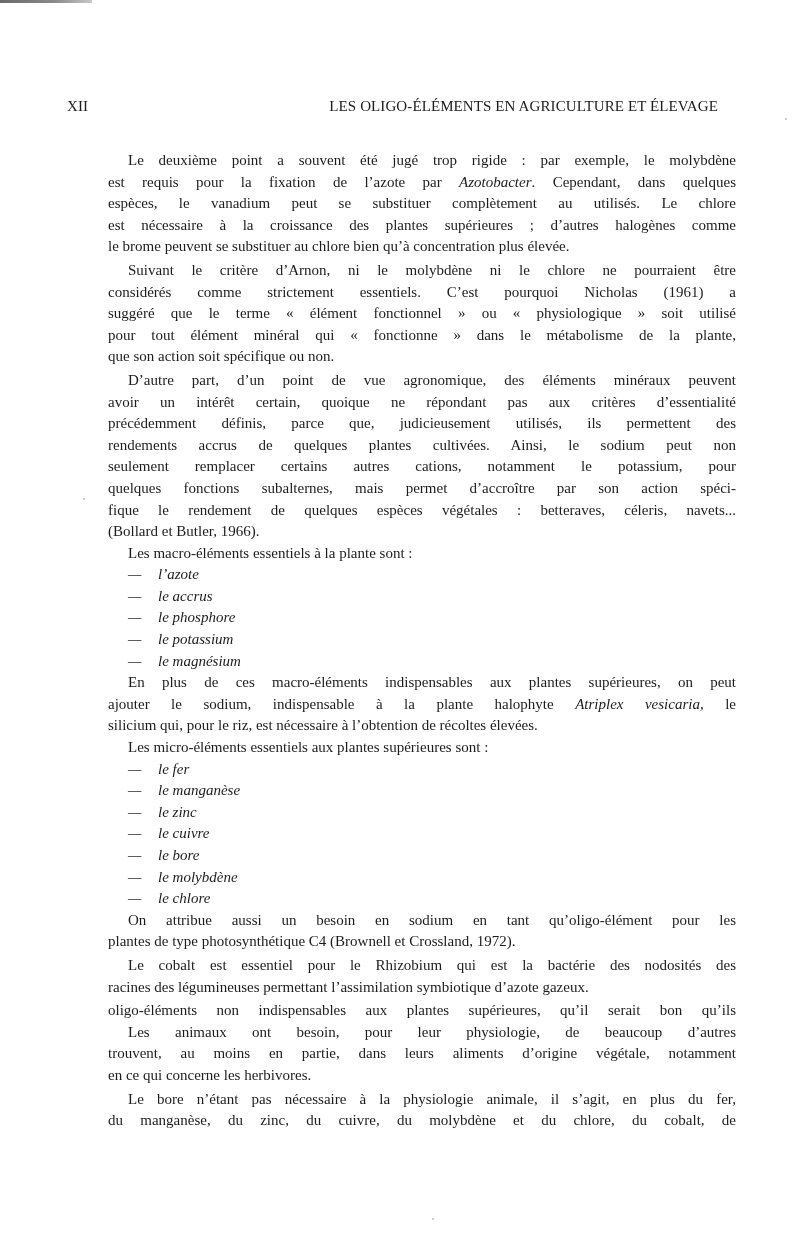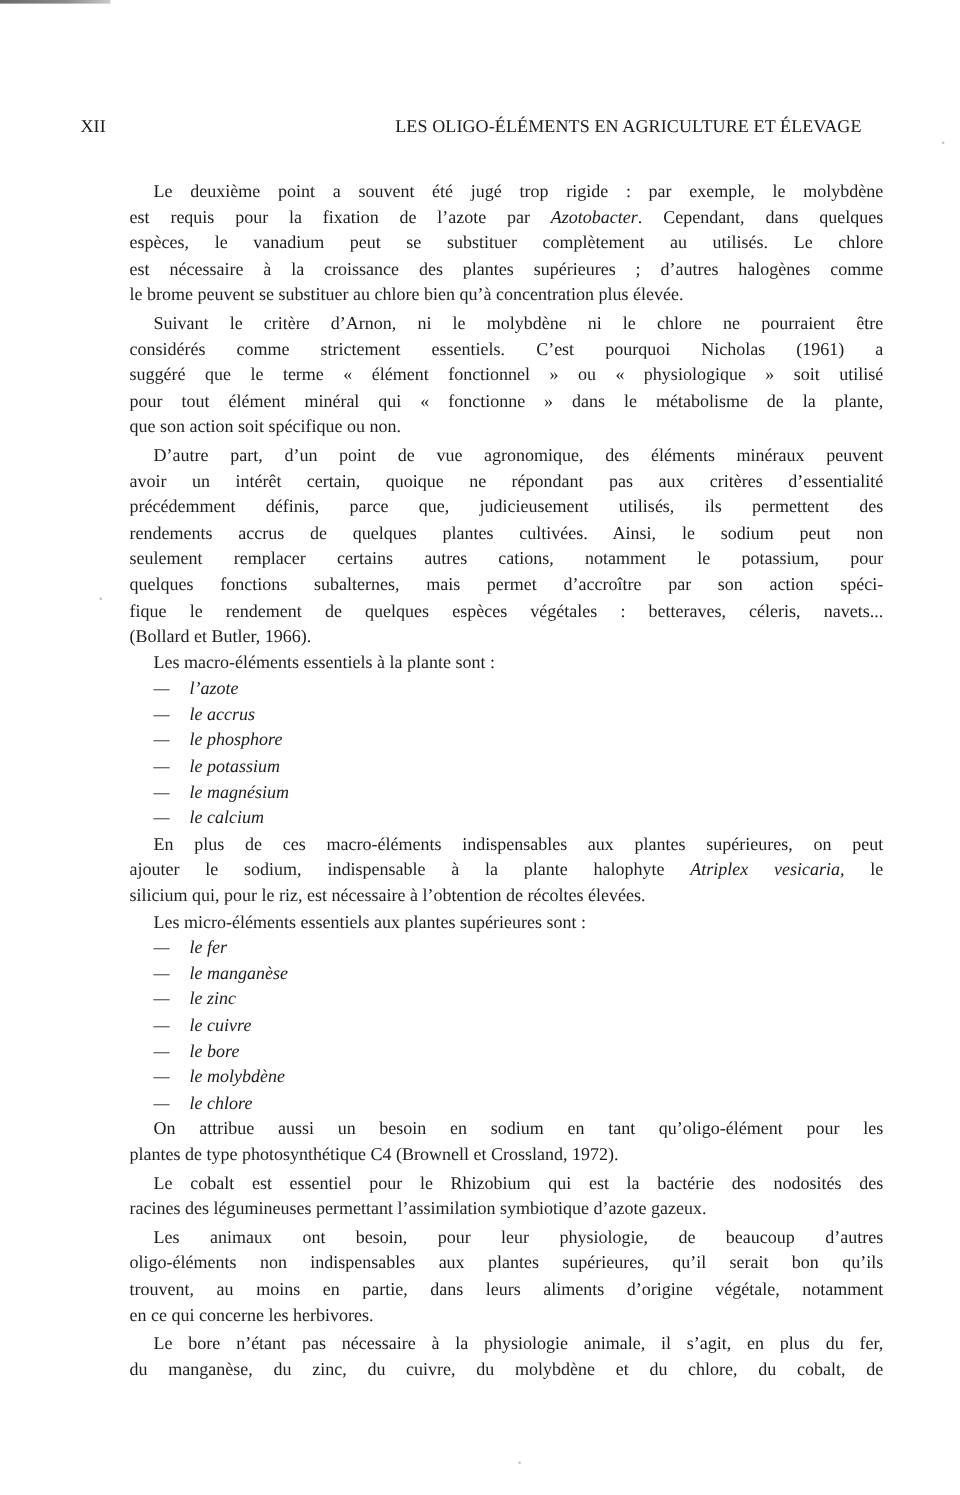--- a/index.html
+++ b/index.html
@@ -62,21 +62,20 @@
     <div class="line">(Bollard et Butler, 1966).</div>
   </div>
 
   <div class="line indent">Les macro-éléments essentiels à la plante sont :</div>
   <div>
     <div class="line indent-list"><span class="dash">—</span><span>l’azote</span></div>
     <div class="line indent-list"><span class="dash">—</span><span>le accrus</span></div>
     <div class="line indent-list"><span class="dash">—</span><span>le phosphore</span></div>
     <div class="line indent-list"><span class="dash">—</span><span>le potassium</span></div>
     <div class="line indent-list"><span class="dash">—</span><span>le magnésium</span></div>
-    <div class="line indent-list"><span class="dash">—</span><span>le calcium</span></div>
   </div>
 
   <div>
     <div class="line just indent">En plus de ces macro-éléments indispensables aux plantes supérieures, on peut</div>
     <div class="line just"><span>ajouter le sodium, indispensable à la plante halophyte </span><i class="it">Atriplex vesicaria,</i><span> le</span></div>
     <div class="line">silicium qui, pour le riz, est nécessaire à l’obtention de récoltes élevées.</div>
   </div>
 
   <div class="line indent">Les micro-éléments essentiels aux plantes supérieures sont :</div>
   <div>
@@ -95,22 +94,22 @@
   </div>
   <div class="gap"></div>
 
   <div>
     <div class="line just indent">Le cobalt est essentiel pour le Rhizobium qui est la bactérie des nodosités des</div>
     <div class="line">racines des légumineuses permettant l’assimilation symbiotique d’azote gazeux.</div>
   </div>
   <div class="gap"></div>
 
   <div>
+    <div class="line just">oligo-éléments non indispensables aux plantes supérieures, qu’il serait bon qu’ils</div>
     <div class="line just indent">Les animaux ont besoin, pour leur physiologie, de beaucoup d’autres</div>
-    <div class="line just">oligo-éléments non indispensables aux plantes supérieures, qu’il serait bon qu’ils</div>
     <div class="line just">trouvent, au moins en partie, dans leurs aliments d’origine végétale, notamment</div>
     <div class="line">en ce qui concerne les herbivores.</div>
   </div>
   <div class="gap"></div>
 
   <div>
     <div class="line just indent">Le bore n’étant pas nécessaire à la physiologie animale, il s’agit, en plus du fer,</div>
     <div class="line just">du manganèse, du zinc, du cuivre, du molybdène et du chlore, du cobalt, de</div>
   </div>
 </div>

